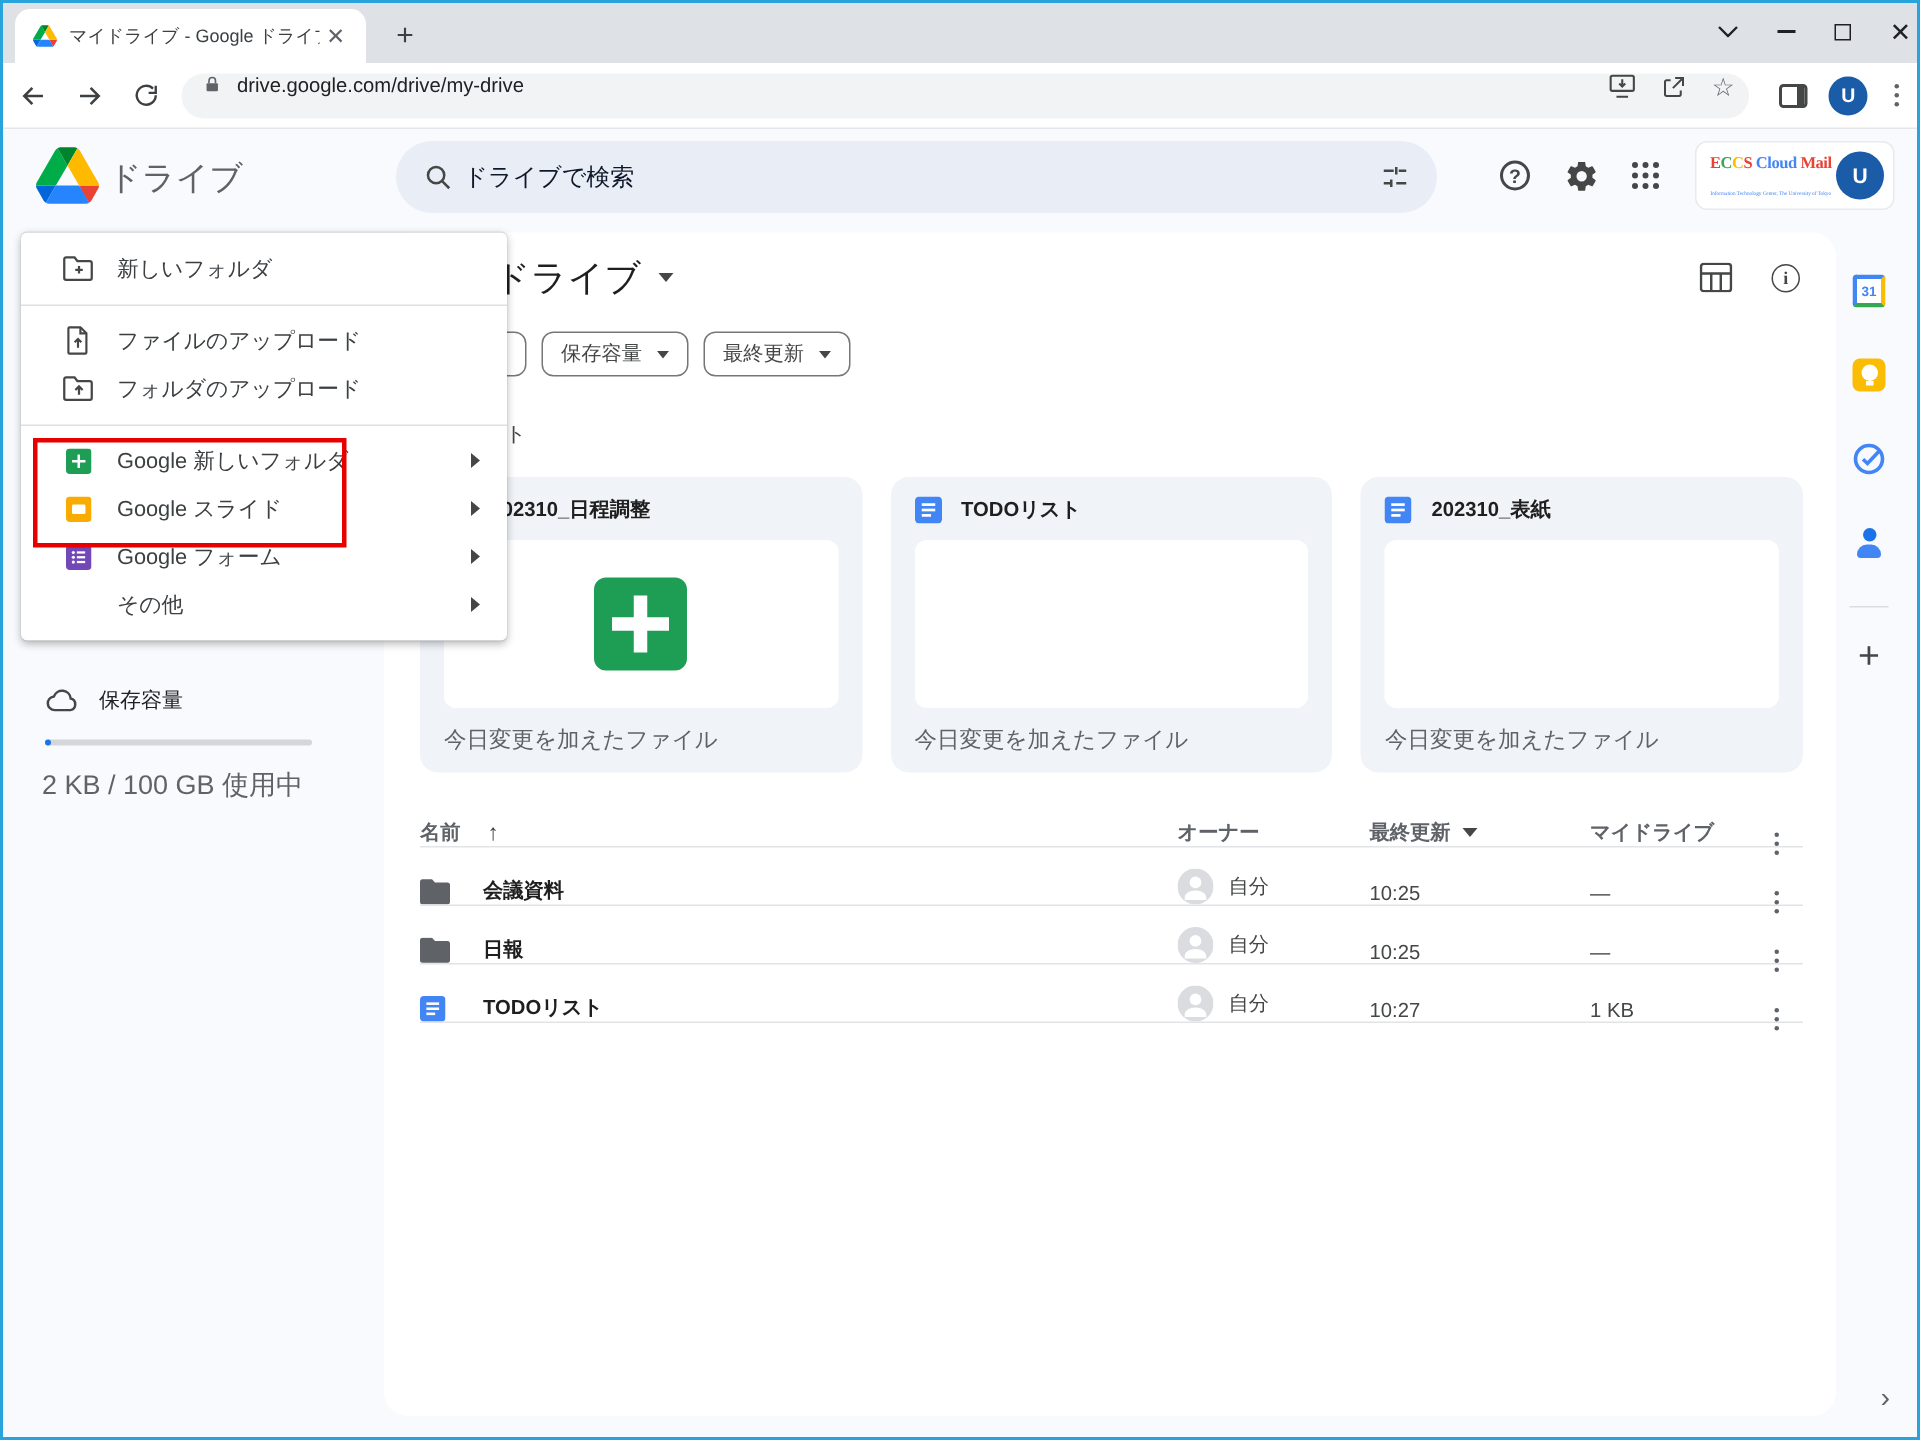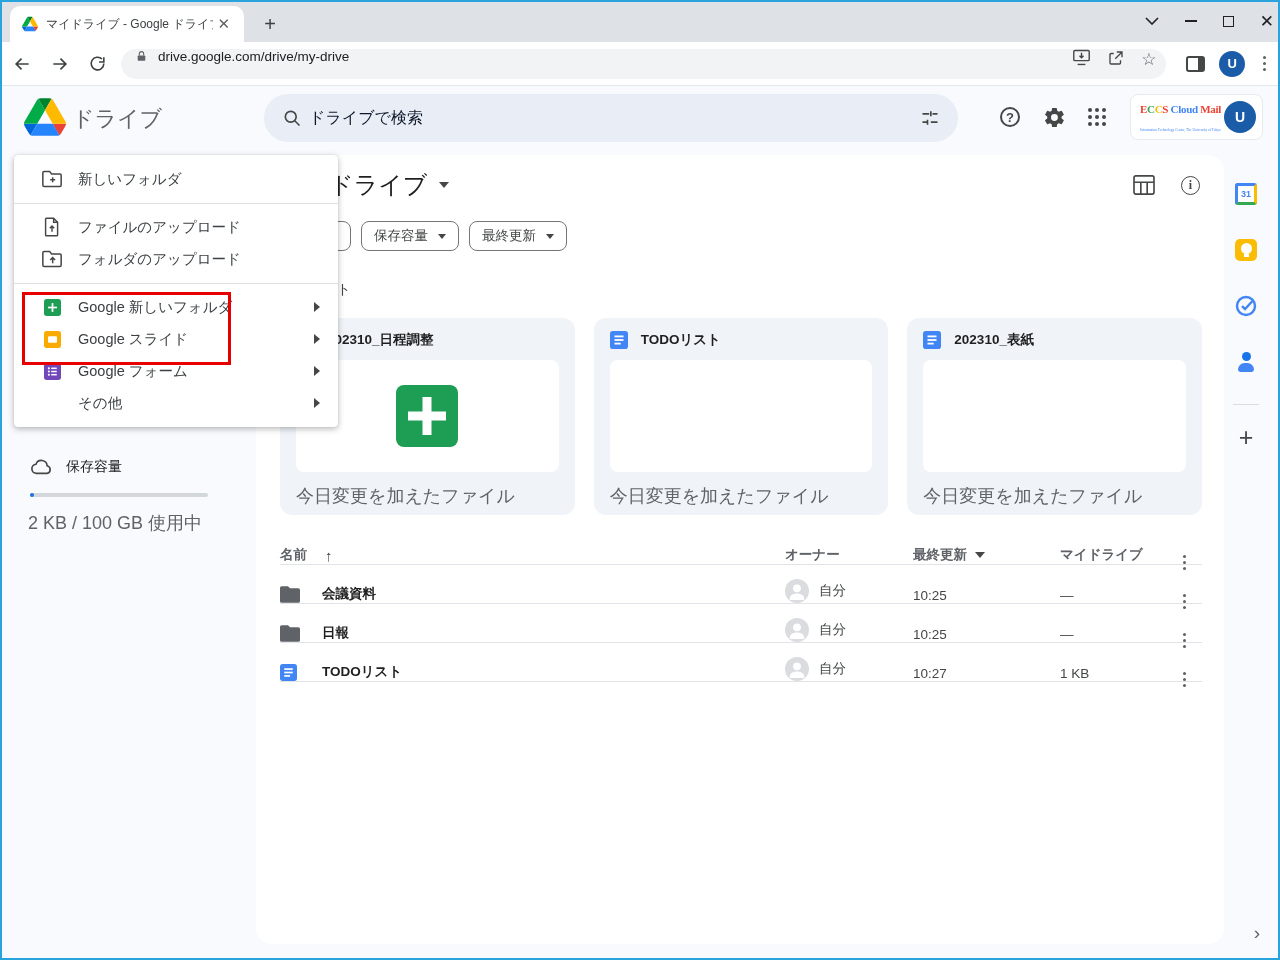--- a/index.html
+++ b/index.html
@@ -66,21 +66,21 @@
   .chip .caret { margin-left:0; border-top-width:5px; border-left-width:4.5px; border-right-width:4.5px; }
   .suggest-label { position:absolute; left:24px; top:126px; font-size:14px; color:#444746; }
   .cards { position:absolute; left:24px; top:163px; right:22px; display:flex; gap:19px; }
   .fcard { flex:1; height:197px; background:#f0f4f9; border-radius:12px; padding:13px 16px; }
   .fcard-head { display:flex; align-items:center; gap:13px; }
   .fcard-name { font-size:13.5px; font-weight:bold; color:#1f1f1f; }
   .thumb { margin-top:11px; height:112px; background:#fff; border-radius:8px; display:flex; align-items:center; justify-content:center; }
   .big-sheets { width:62px; height:62px; background:#1e9d55; border-radius:8px; position:relative; }
   .big-sheets::before { content:""; position:absolute; left:50%; top:50%; width:9px; height:38px; background:#fff; transform:translate(-50%,-50%); }
   .big-sheets::after { content:""; position:absolute; left:50%; top:50%; width:38px; height:9px; background:#fff; transform:translate(-50%,-50%); }
-  .fcard-foot { margin-top:12px; font-size:18px; color:#5f6368; }
+  .fcard-foot { margin-top:12px; font-size:15px; color:#5f6368; }
 
   
   .ftable { position:absolute; left:24px; top:377px; right:22px; }
   .frow { display:flex; align-items:flex-end; height:39px; border-bottom:1px solid #e1e3e6; font-size:13.5px; color:#444746; }
   .frow.head { height:33px; color:#5f6368; font-weight:bold; font-size:13.5px; }
   .col-name { flex:1; display:flex; align-items:center; gap:0; }
   .col-owner { width:128px; display:flex; align-items:center; gap:10px; }
   .col-mod { width:147px; display:flex; align-items:center; gap:8px; }
   .col-size { width:106px; }
   .col-menu { width:36px; display:flex; justify-content:center; }

